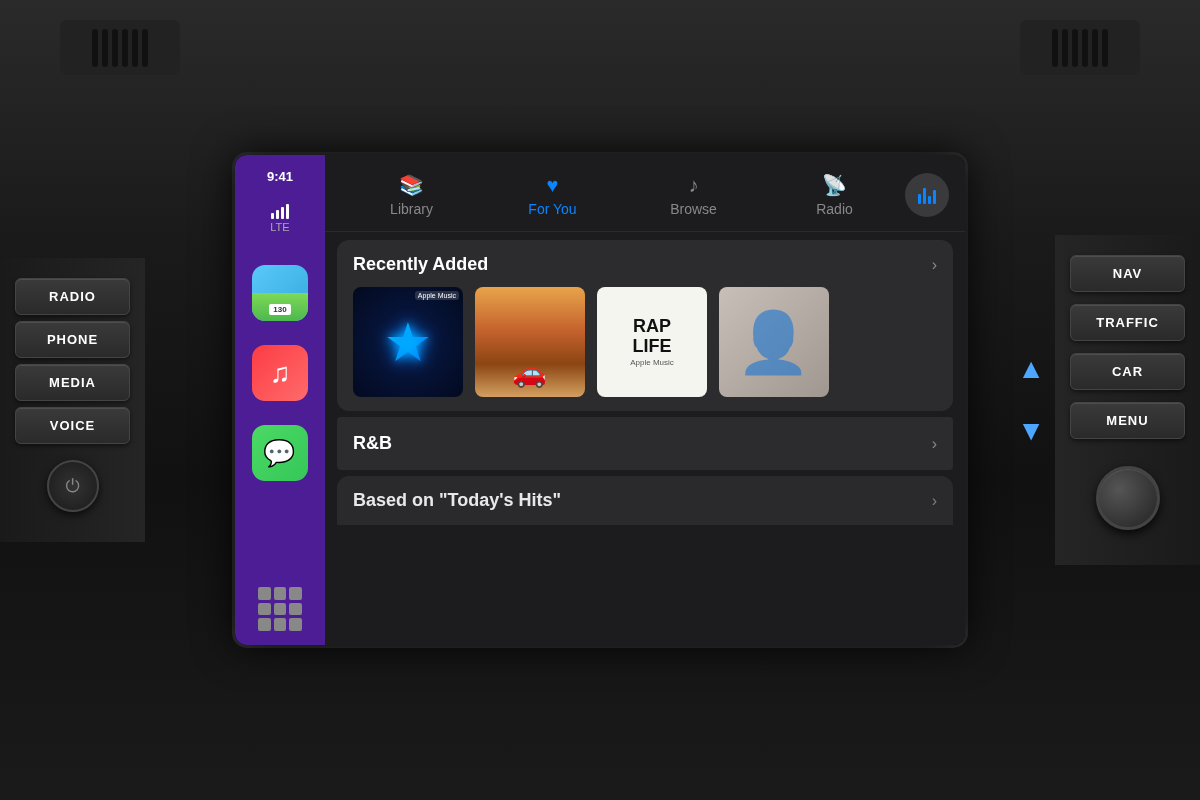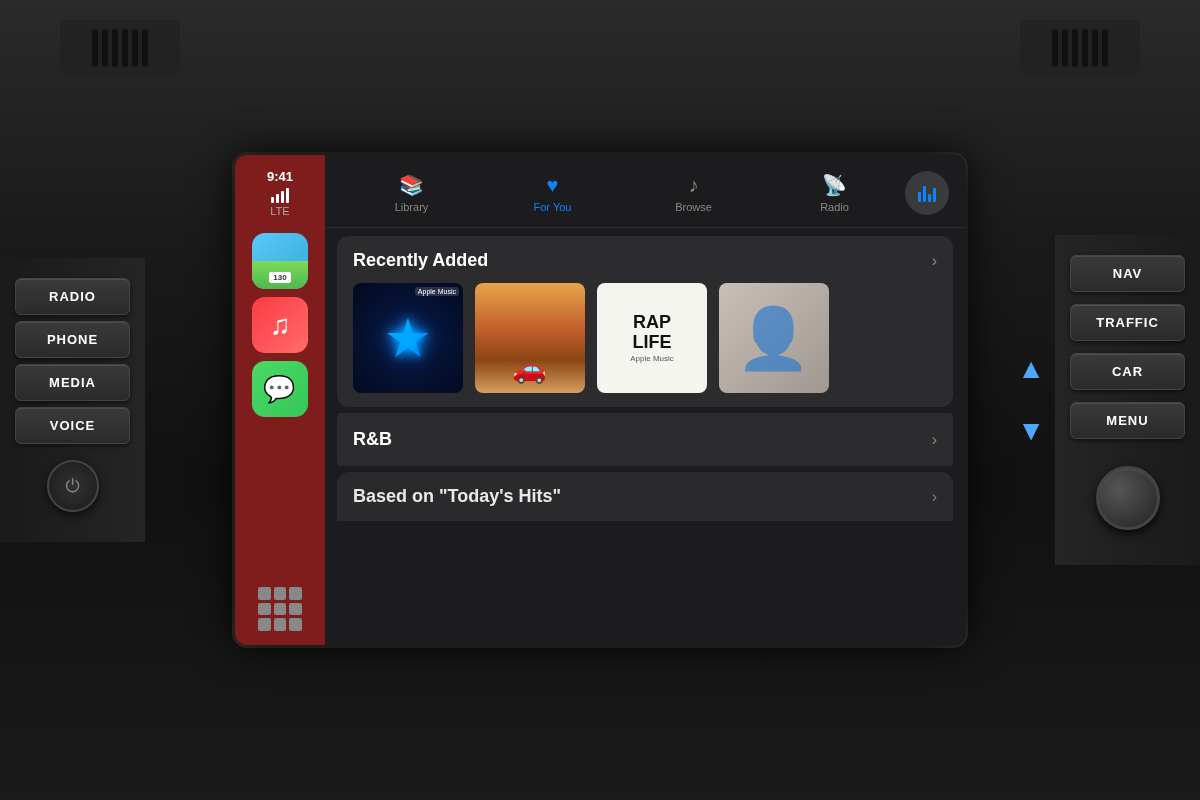--- a/index.html
+++ b/index.html
@@ -141,26 +141,26 @@
       overflow: hidden;
       position: relative;
       box-shadow: 0 0 40px rgba(0,0,0,0.9), 0 0 0 3px #333;
       display: flex;
     }
 
     
     .sidebar {
       width: 90px;
       height: 100%;
-      background: #7f1d1d;
+      background: #4c1d95;
       display: flex;
       flex-direction: column;
       align-items: center;
       padding: 14px 0;
-      gap: 0;
+      gap: 16px;
       flex-shrink: 0;
     }
 
     .status-bar {
       color: #fff;
       font-size: 13px;
       font-weight: 600;
       margin-bottom: 4px;
       text-align: center;
     }
@@ -271,21 +271,21 @@
       padding: 6px 8px;
     }
 
     .tab-icon {
       font-size: 20px;
       color: #888;
     }
     .tab-icon.active { color: #0a84ff; }
 
     .tab-label {
-      font-size: 11px;
+      font-size: 14px;
       color: #888;
     }
     .tab-label.active { color: #0a84ff; }
 
     
     .now-playing-btn {
       width: 44px;
       height: 44px;
       background: #3a3a3c;
       border-radius: 50%;

